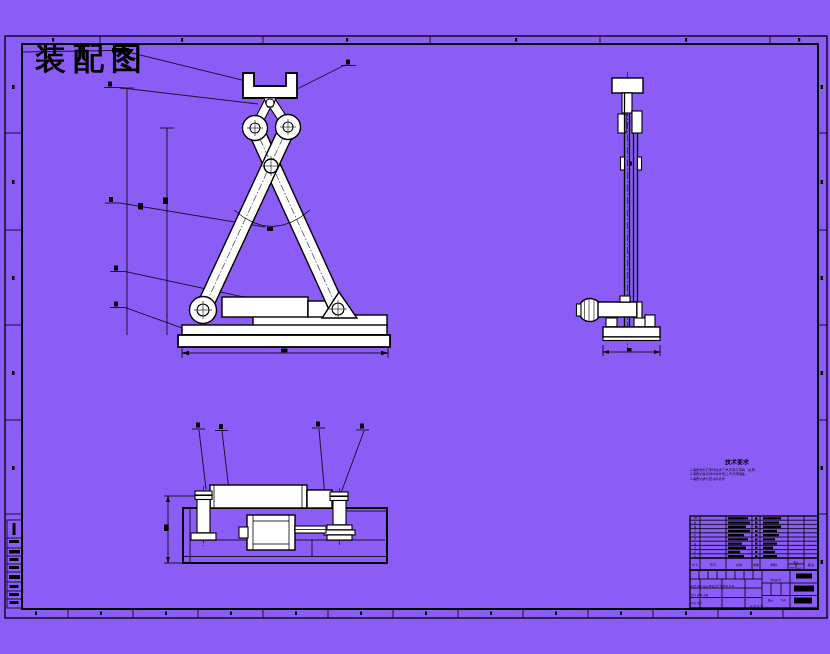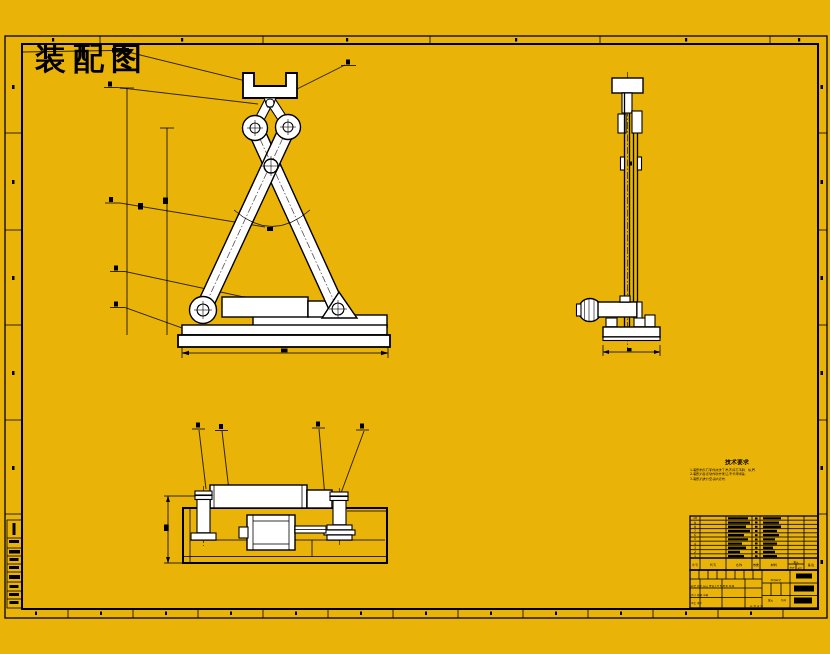--- a/index.html
+++ b/index.html
@@ -1,16 +1,16 @@
 <!DOCTYPE html>
 <html><head>
 <meta charset="utf-8">
 <style>
   html,body{margin:0;padding:0;background:#ffffff;}
-  #canvas{position:relative;width:830px;height:654px;background:#eab308;overflow:hidden;
+  #canvas{position:relative;width:830px;height:654px;background:#8b5cf6;overflow:hidden;
           font-family:"DejaVu Sans",sans-serif;}
   svg{position:absolute;left:0;top:0;}
   .ln{stroke:#000;fill:none;stroke-width:1.3;}
   .ln2{stroke:#000;fill:none;stroke-width:2;}
   .thin{stroke:#000;fill:none;stroke-width:0.8;}
   .hair{stroke:#000;fill:none;stroke-width:0.6;}
   .fw{fill:#fff;stroke:#000;stroke-width:1.4;}
   .fwt{fill:#fff;stroke:#000;stroke-width:1.1;}
   .blk{fill:#000;stroke:none;}
   .cl{stroke:#000;stroke-width:0.6;stroke-dasharray:7 2 1.5 2;fill:none;}

